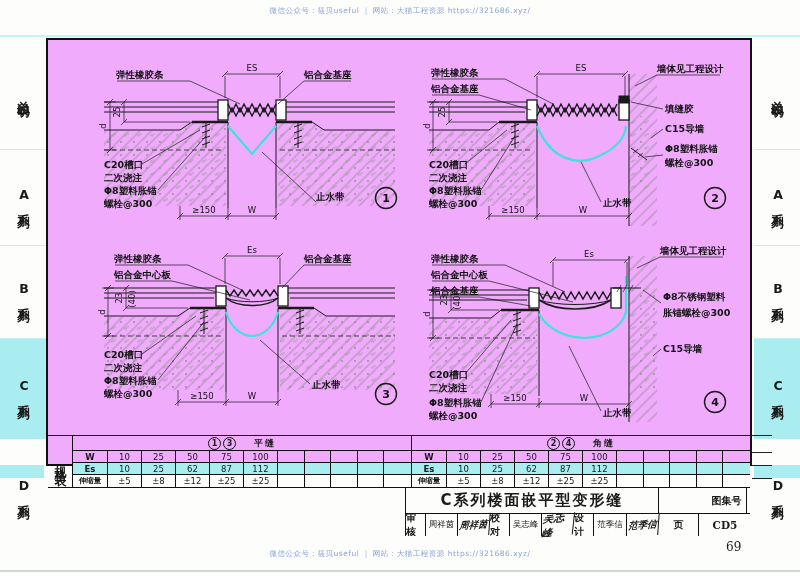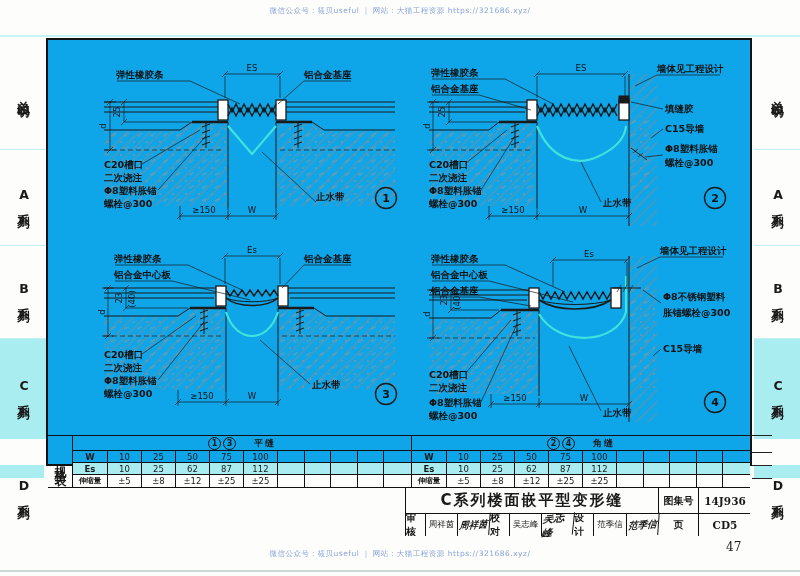--- a/index.html
+++ b/index.html
@@ -12,21 +12,21 @@
   .pageno{position:absolute;left:726px;top:540px;font-family:"DejaVu Serif",serif;font-size:12px;}
   .sidebar{position:absolute;top:38px;width:46px;height:500px;display:flex;flex-direction:column;}
   .sb-item{display:flex;align-items:center;justify-content:center;}
   .sb-item .vtext{writing-mode:vertical-rl;text-orientation:upright;font-size:12.5px;
                   font-weight:700;letter-spacing:2px;}
   .sb-sep{border-bottom:1px solid #c5eff1;}
   .sb-active{background:#a9edf0;}
   .bleed-cyan{position:absolute;top:465px;height:13px;background:#a9edf0;}
   .bleed-line{position:absolute;height:1px;background:#222;}
   .frame{position:absolute;left:46px;top:38px;width:706px;height:428px;border:2px solid #111;
-         box-sizing:border-box;background:#0ea5e9;padding-left:20px;}
+         box-sizing:border-box;background:#f0abfc;padding-left:20px;}
   .fig{position:absolute;}
   .fig path,.fig rect,.fig circle,.fig polyline{stroke:#1a1a1a;}
   .fig .ln{stroke:#1a1a1a;fill:none;stroke-width:1;}
   .fig .thin{stroke:#222;fill:none;stroke-width:.7;}
   .fig .dash{stroke:#333;fill:none;stroke-width:.9;stroke-dasharray:5 3;}
   .fig .seat{stroke:#1e7f77;fill:none;stroke-width:2.4;}
   .fig .ws{stroke:#3fe3da;fill:none;stroke-width:2.2;stroke-linejoin:round;}
   .fig text{font-family:"DejaVu Sans","Liberation Sans",sans-serif;fill:#111;stroke:none;}
   .fig .lbl{font-size:9.5px;font-weight:600;}
   .fig .dim{font-size:8.5px;}
@@ -46,21 +46,21 @@
   .sgrid{display:grid;grid-template-columns:35px repeat(5,34px) repeat(5,1fr);grid-auto-rows:12px;}
   .cell{border-right:1px solid #111;border-bottom:1px solid #111;display:flex;align-items:center;
         justify-content:center;overflow:hidden;}
   .sgrid .cell:nth-child(11n){border-right:none;}
   .sgrid .cell:nth-last-child(-n+11){border-bottom:none;text-align:right;}
   .lab{font-weight:700;}
   .hl{background:#a9edf0;}
   
   .tblock{position:absolute;left:357px;top:448px;width:345px;height:48px;border-left:1.4px solid #111;
           box-sizing:border-box;}
-  .trow1{display:grid;grid-template-columns:253px 40px 52px;height:26px;border-bottom:1.2px solid #111;box-sizing:border-box;}
+  .trow1{display:grid;grid-template-columns:253px 40px 52px;height:26px;border-bottom:1.2px solid #111;box-sizing:border-box;gap:48px;}
   .trow2{display:grid;grid-template-columns:20px 32px 32px 20px 32px 32px 20px 33px 32px 40px 52px;height:22px;}
   .tcell{border-right:1px solid #111;display:flex;align-items:center;justify-content:center;overflow:hidden;}
   .tcell:last-child{border-right:none;}
   .ttitle{font-size:15px;font-weight:800;letter-spacing:2px;}
   .tsmall{font-size:10px;font-weight:700;}
   .tno{font-family:"DejaVu Serif",serif;font-size:10.5px;font-weight:700;}
   .tname{font-size:8.5px;}
   .sig{font-family:"DejaVu Serif",serif;font-style:italic;font-weight:700;font-size:9.5px;
        transform:rotate(-4deg) skewX(-8deg);}
   .sig-bold{font-size:11px;font-weight:900;transform:rotate(-6deg) skewX(-12deg);}
@@ -80,21 +80,21 @@
         <circle cx="10" cy="9" r="0.7" fill="#9b9b9b"></circle>
         <path d="M6,11 l2,-2 l1,2 z" fill="none" stroke="#999" stroke-width="0.5"></path>
       </pattern>
     </defs>
   </svg>
 
   <div class="watermark" style="top:6px">微信公众号：筱贝useful ｜ 网站：大猫工程资源 https://321686.xyz/</div>
   <div class="watermark" style="top:549px">微信公众号：筱贝useful ｜ 网站：大猫工程资源 https://321686.xyz/</div>
   <div class="cyanline" style="top:35px"></div>
   <div class="grayline" style="top:570px"></div>
-  <div class="pageno">47</div>
+  <div class="pageno">69</div>
 
   <div class="sidebar" style="left:0">
     <div class="sb-item sb-sep" style="height:112px">
         <span class="vtext">总说明</span>
       </div>
     <div class="sb-item sb-sep" style="height:95px">
         <span class="vtext">A系列</span>
       </div>
     <div class="sb-item sb-sep" style="height:93px">
         <span class="vtext">B系列</span>

